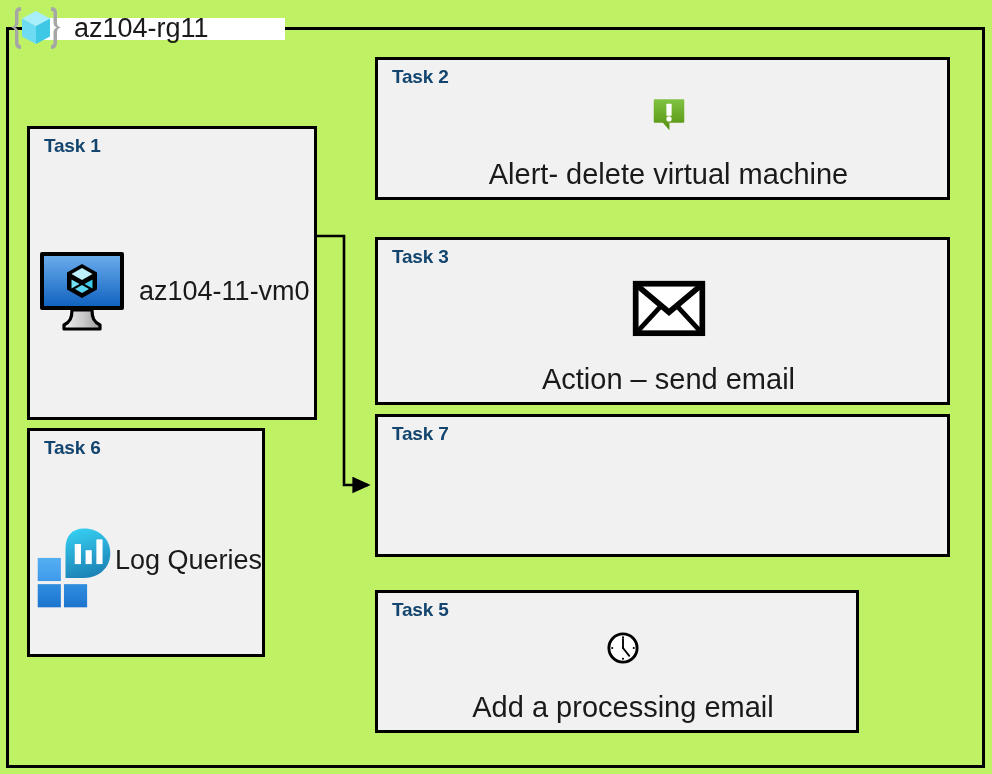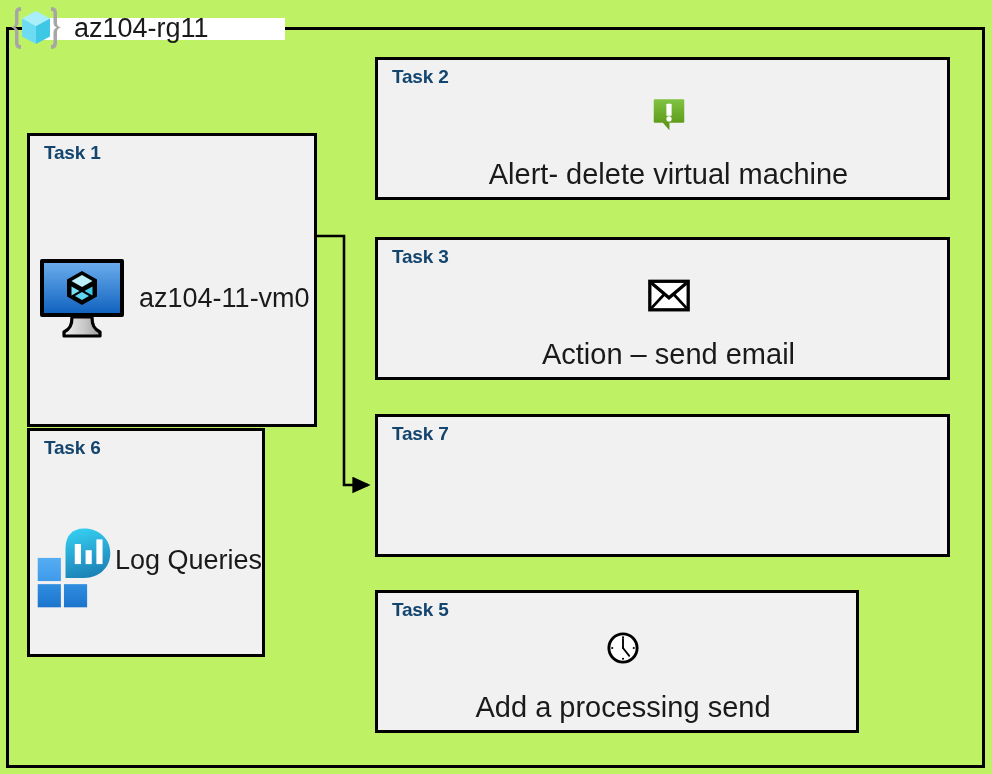--- a/index.html
+++ b/index.html
@@ -153,21 +153,21 @@
 
   <svg class="connector">
     <defs>
       <marker id="arrowhead" markerWidth="7" markerHeight="7" refX="6" refY="3.2" orient="auto" markerUnits="strokeWidth">
         <path d="M0,0 L7,3.2 L0,6.4 z" fill="#000000"></path>
       </marker>
     </defs>
     <polyline points="196,236 344,236 344,485 368,485" fill="none" stroke="#000000" stroke-width="2.6" marker-end="url(#arrowhead)"></polyline>
   </svg>
 
-  <div class="task-box box-left" style="left:27px; top:133px; width:290px; height:294px;">
+  <div class="task-box box-left" style="left:27px; top:126px; width:290px; height:294px;">
     <div class="task-title">Task 1</div>
     <div class="task-body">
       <svg width="96" height="86" viewBox="0 0 96 86">
         <defs>
           <linearGradient id="vmScreen" x1="0" y1="0" x2="0" y2="1">
             <stop offset="0%" stop-color="#6aacec"></stop>
             <stop offset="100%" stop-color="#1163c0"></stop>
           </linearGradient>
           <linearGradient id="vmStand" x1="0" y1="0" x2="1" y2="0">
             <stop offset="0%" stop-color="#efefef"></stop>
@@ -237,21 +237,21 @@
           </linearGradient>
         </defs>
         <path d="M4 6 C4 4 5 3 7 3 L71 3 C73 3 74 4 74 6 L74 54 C74 56 73 57 71 57 L40 57 L40 74 L25 57 L7 57 C5 57 4 56 4 54 Z" fill="url(#alertGrad)"></path>
         <rect x="33" y="13" width="12" height="28" rx="1.5" fill="#ffffff"></rect>
         <circle cx="39" cy="48" r="6" fill="#ffffff"></circle>
       </svg>
       <div class="task-label">Alert- delete virtual machine</div>
     </div>
   </div>
 
-  <div class="task-box box-right" style="left:375px; top:237px; width:575px; height:143px;">
+  <div class="task-box box-right" style="left:375px; top:237px; width:575px; height:168px;">
     <div class="task-title">Task 3</div>
     <div class="task-body">
       <svg width="78" height="62" viewBox="0 0 78 62">
         <rect x="4" y="6" width="70" height="52" fill="#ffffff" stroke="#000000" stroke-width="6"></rect>
         <path d="M7 9 L39 36 L71 9" fill="none" stroke="#000000" stroke-width="6" stroke-linejoin="miter"></path>
         <path d="M7 55 L30 30 M71 55 L48 30" fill="none" stroke="#000000" stroke-width="5"></path>
       </svg>
       <div class="task-label">Action – send email</div>
     </div>
   </div>
@@ -267,17 +267,17 @@
         <circle cx="41" cy="41" r="34" fill="#ffffff" stroke="#000000" stroke-width="7"></circle>
 
         <circle cx="41" cy="15" r="2.6" fill="#000000"></circle>
         <circle cx="67" cy="41" r="2.6" fill="#000000"></circle>
         <circle cx="41" cy="67" r="2.6" fill="#000000"></circle>
         <circle cx="15" cy="41" r="2.6" fill="#000000"></circle>
 
         <path d="M41 41 L41 19" stroke="#000000" stroke-width="4.5" stroke-linecap="round" fill="none"></path>
         <path d="M41 41 L56 60" stroke="#000000" stroke-width="4.5" stroke-linecap="round" fill="none"></path>
       </svg>
-      <div class="task-label">Add a processing send</div>
+      <div class="task-label">Add a processing email</div>
     </div>
   </div>
 
 </div>
 
 </body></html>

